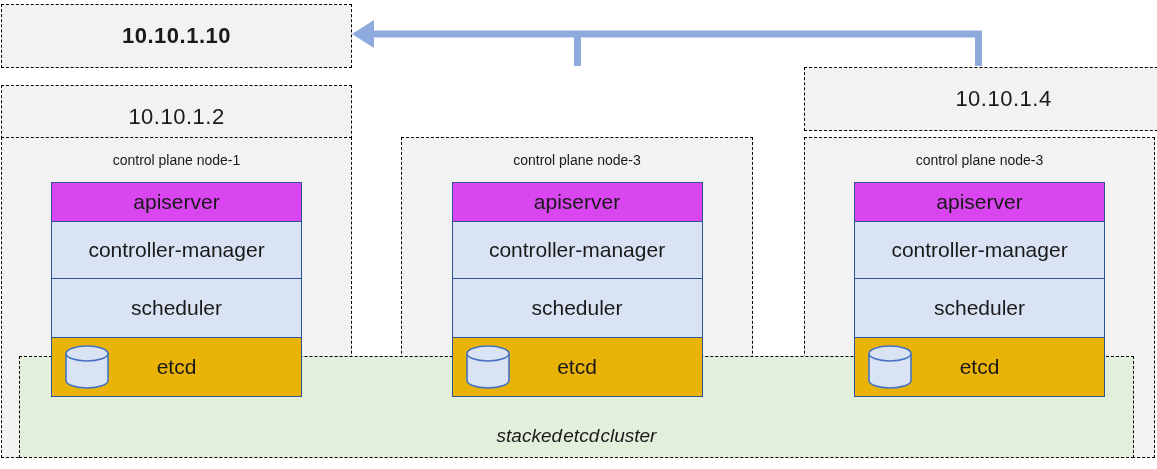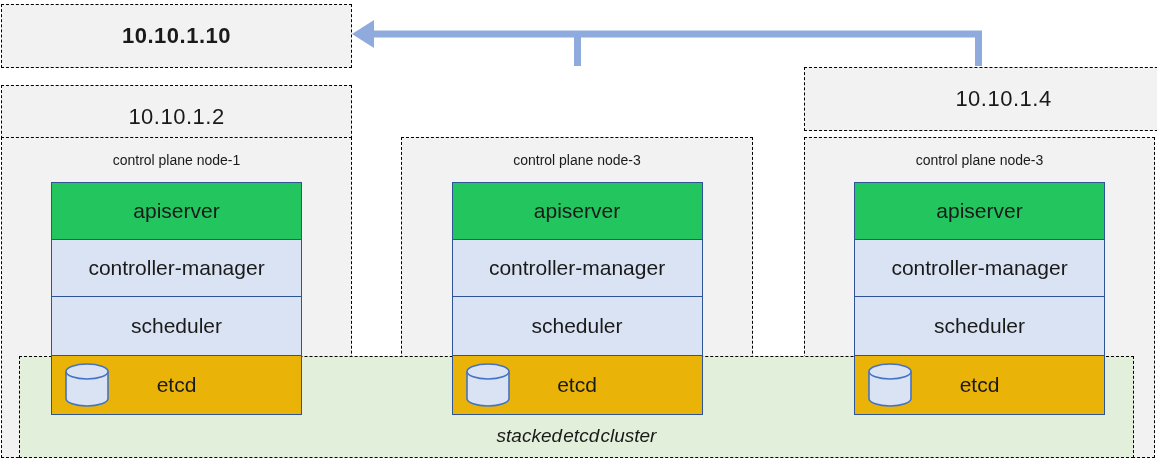--- a/index.html
+++ b/index.html
@@ -67,21 +67,21 @@
     box-sizing: border-box;
     border: 1.5px solid #2f5496;
     background: #dae3f3;
     height: 59px;
     display: flex;
     align-items: center;
     justify-content: center;
     font-size: 21px;
   }
   .comp + .comp { margin-top: -1.5px; }
-  .comp.apiserver { background: #22c55e; height: 58px; }
+  .comp.apiserver { background: #d946ef; height: 40px; }
   .comp.scheduler { height: 60px; }
   .comp.etcd { background: #eab308; height: 60px; }
   .comp.etcd .db-icon {
     position: absolute;
     left: 11px;
     top: 50%;
     transform: translateY(-50%);
     line-height: 0;
   }
 

